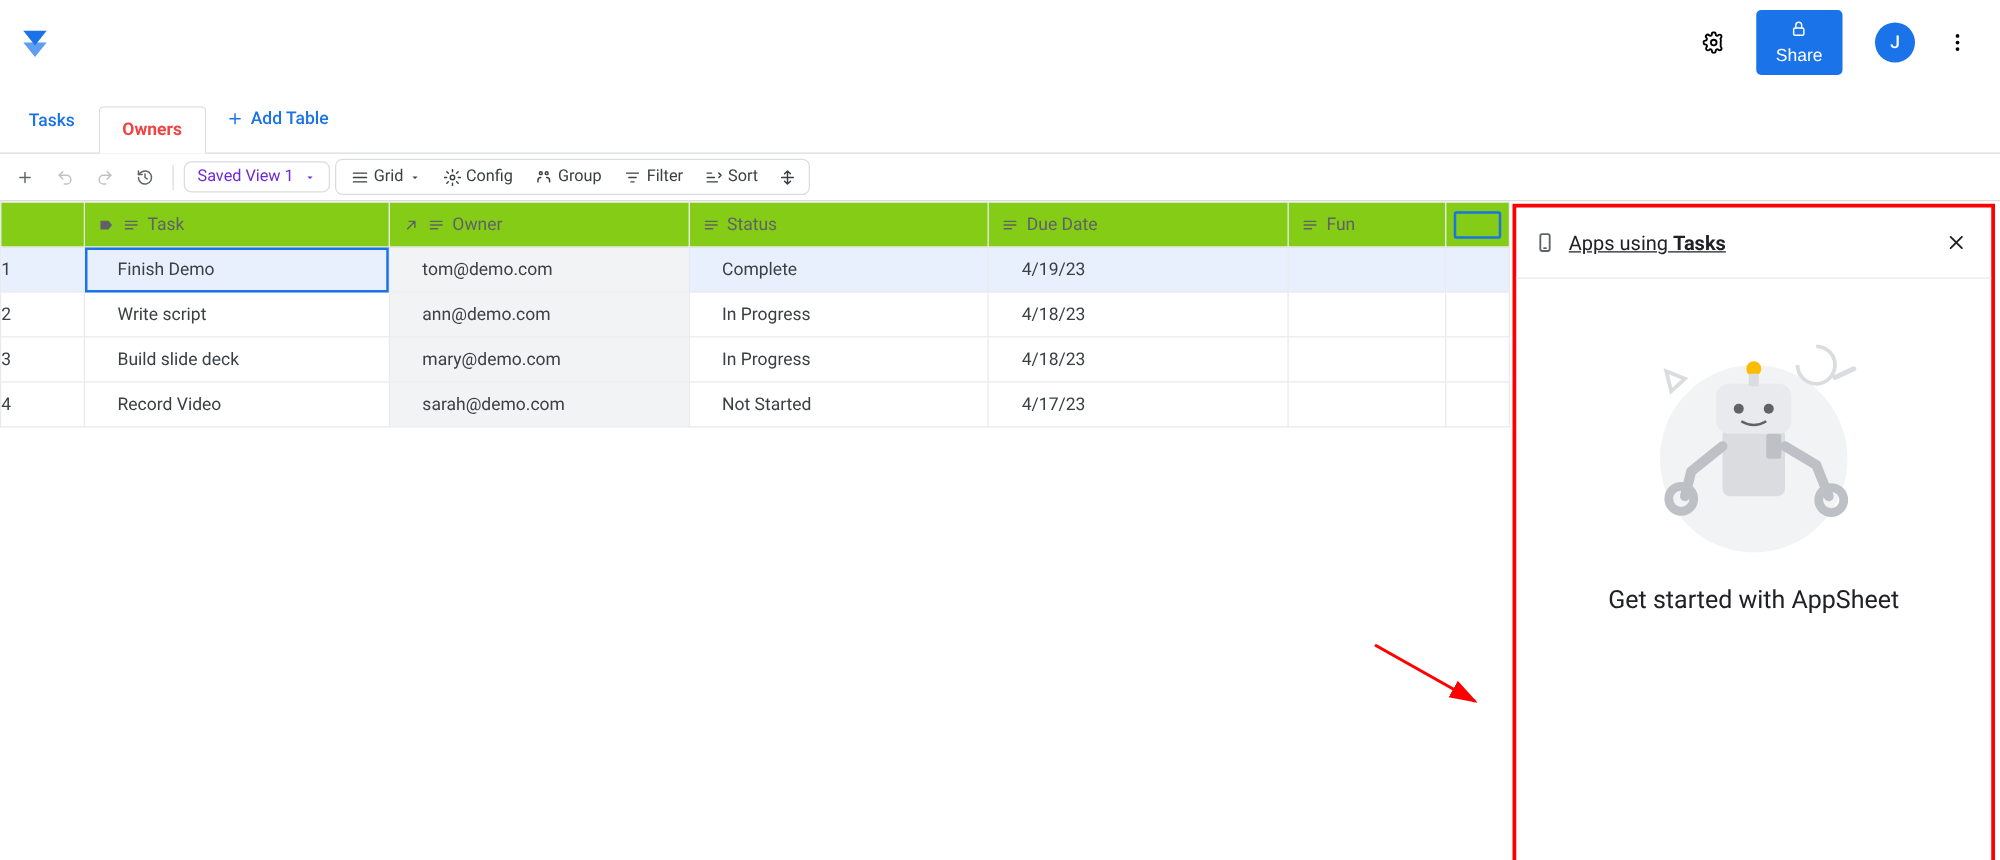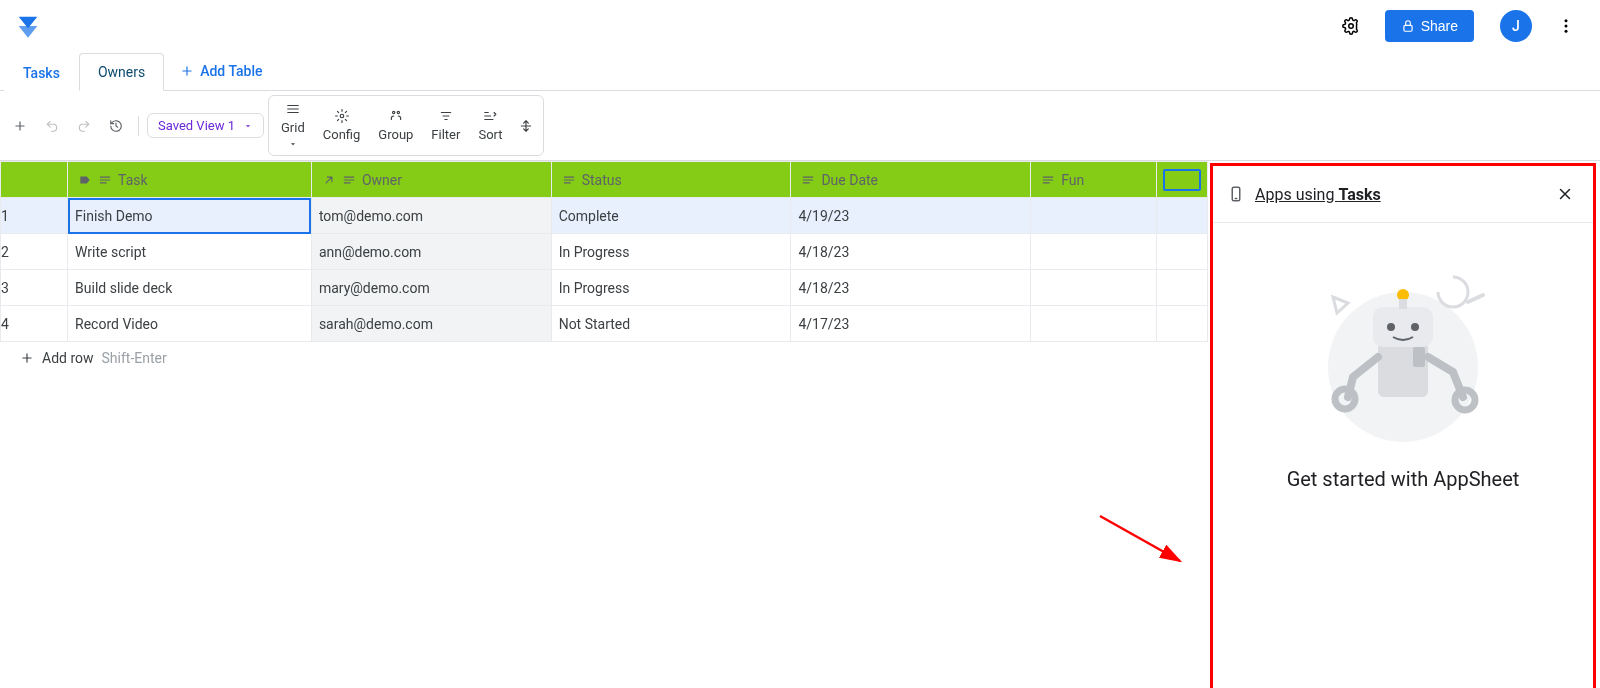--- a/index.html
+++ b/index.html
@@ -6,48 +6,48 @@
 body { font-family: "Google Sans", Roboto, Arial, sans-serif; font-size: 14px; color: #202124; background: #fff; overflow: hidden; }
 
 
 .header { display: flex; align-items: center; padding: 8px 16px 8px 12px; gap: 16px; }
 .logo { width: 32px; height: 32px; display: flex; align-items: center; justify-content: center; }
 .title-block { display: flex; flex-direction: column; align-items: flex-start; }
 .preview-badge { background: #e8f0fe; color: #1967d2; font-size: 11px; font-weight: 500; letter-spacing: 0.5px; padding: 2px 8px; border-radius: 4px; }
 .page-title { font-size: 22px; color: #202124; font-weight: 400; margin-top: 2px; }
 .header-spacer { flex: 1; }
 .icon-btn { width: 36px; height: 36px; border-radius: 50%; display: flex; align-items: center; justify-content: center; cursor: pointer; background: none; border: none; }
-.share-btn { background: #1a73e8; color: #fff; border: none; border-radius: 4px; padding: 8px 16px; font-size: 14px; font-weight: 500; display: flex; align-items: center; gap: 6px; cursor: pointer; }
+.share-btn { background: #1a73e8; color: #fff; border: none; border-radius: 4px; padding: 8px 16px; font-size: 14px; font-weight: 500; display: flex; align-items: center; gap: 6px; cursor: pointer; flex-direction: column; }
 .avatar { width: 32px; height: 32px; border-radius: 50%; background: #1a73e8; color: #fff; display: flex; align-items: center; justify-content: center; font-size: 14px; font-weight: 500; margin-left: 10px; }
 
 
 .tabs-bar { display: flex; align-items: center; border-bottom: 1px solid #dadce0; padding-left: 4px; }
 .tab { padding: 10px 18px; cursor: pointer; font-size: 14px; color: #5f6368; border: 1px solid transparent; border-bottom: none; position: relative; top: 1px; background: #fff; }
 .tab.active { color: #1a73e8; font-weight: 500; }
-.tab.owners { color: #0c4a6e; border: 1px solid #dadce0; border-bottom: 1px solid #fff; border-radius: 4px 4px 0 0; font-weight: 400; }
+.tab.owners { color: #ef4444; border: 1px solid #dadce0; border-bottom: 1px solid #fff; border-radius: 4px 4px 0 0; font-weight: 700; margin-top: 16px; }
 .add-table-btn { color: #1a73e8; display: flex; align-items: center; gap: 6px; padding: 10px 16px; cursor: pointer; font-weight: 500; }
 
 
 .toolbar { display: flex; align-items: center; gap: 4px; padding: 4px 6px; border-bottom: 1px solid #dadce0; }
 .tb-icon-btn { width: 28px; height: 28px; display: flex; align-items: center; justify-content: center; cursor: pointer; border-radius: 4px; color: #5f6368; border: none; background: none; }
 .tb-sep { width: 1px; height: 20px; background: #dadce0; margin: 0 4px; }
 .tb-pill { border: 1px solid #dadce0; border-radius: 6px; padding: 4px 10px; display: flex; align-items: center; gap: 8px; cursor: pointer; color: #6d28d9; font-size: 13px; }
 .toolbar-right { display: flex; align-items: center; gap: 2px; border: 1px solid #dadce0; border-radius: 6px; padding: 2px 4px; }
-.tb-item { display: flex; align-items: center; gap: 4px; padding: 4px 8px; cursor: pointer; color: #3c4043; font-size: 13px; border-radius: 4px; flex-direction: column; }
+.tb-item { display: flex; align-items: center; gap: 4px; padding: 4px 8px; cursor: pointer; color: #3c4043; font-size: 13px; border-radius: 4px; }
 
 
 .main { display: flex; height: calc(100vh - 140px); }
 .table-area { flex: 1; overflow: auto; position: relative; }
 table.data { border-collapse: collapse; width: 100%; table-layout: fixed; }
 table.data th, table.data td { border: 1px solid #e8eaed; padding: 0; height: 36px; text-align: left; font-weight: 400; font-size: 14px; color: #3c4043; }
 table.data th { background: #84cc16; color: #5f6368; }
 .col-num { width: 66px; text-align: right; padding-right: 10px; color: #5f6368; background: #fff; }
 th.col-num { background: #fff; }
 .header-cell { display: flex; align-items: center; gap: 6px; padding: 0 10px; height: 100%; }
-.cell { padding: 0 7px; display: flex; align-items: center; height: 100%; }
+.cell { padding: 0 26px; display: flex; align-items: center; height: 100%; }
 .ref-cell { background: #f1f3f4; }
 tr.selected td { background: #e8f0fe; }
 tr.selected td.col-num { background: #e8f0fe; }
 td.task-selected { outline: 2px solid #1a73e8; outline-offset: -2px; }
 .empty-col { width: 50px; }
 .empty-col .blue-box { border: 2px solid #1a73e8; width: 38px; height: 22px; margin: 6px; border-radius: 2px; }
 .add-row { display: flex; align-items: center; gap: 8px; padding: 8px 20px; color: #3c4043; cursor: pointer; font-size: 14px; }
 .add-row .shortcut { color: #9aa0a6; }
 
 
@@ -332,27 +332,20 @@
             <td>
               <div class="cell">4/17/23</div>
             </td>
             <td>
               <div class="cell"></div>
             </td>
             <td class="empty-col"></td>
           </tr>
         </tbody>
     </table>
-    <div class="add-row">
-      <svg class="ico ico-sm" viewBox="0 0 24 24" style="color:#3c4043">
-          <path d="M12 5v14M5 12h14"></path>
-        </svg>
-      <span>Add row</span>
-      <span class="shortcut">Shift-Enter</span>
-    </div>
 
     <svg class="arrow-annotation" style="left:1095px; top:350px" width="100" height="60">
       <defs>
           <marker id="ah" markerWidth="10" markerHeight="10" refX="8" refY="3" orient="auto">
             <path d="M0,0 L9,3 L0,6 Z" fill="#ff0000"></path>
           </marker>
         </defs>
       <line x1="5" y1="5" x2="85" y2="50" stroke="#ff0000" stroke-width="2.5" marker-end="url(#ah)"></line>
     </svg>
   </div>

